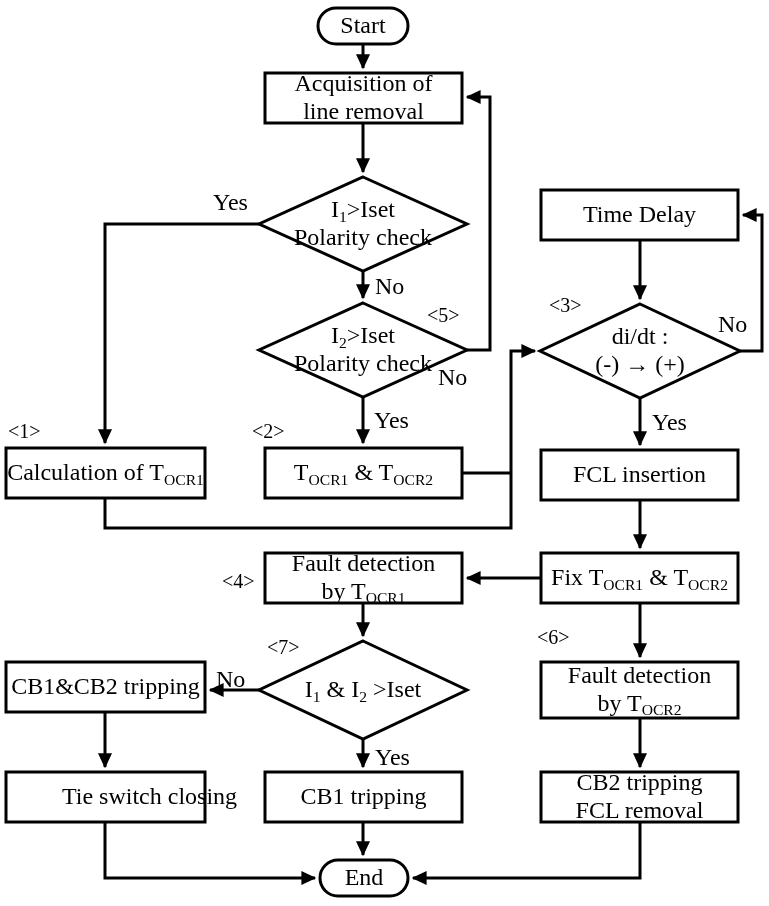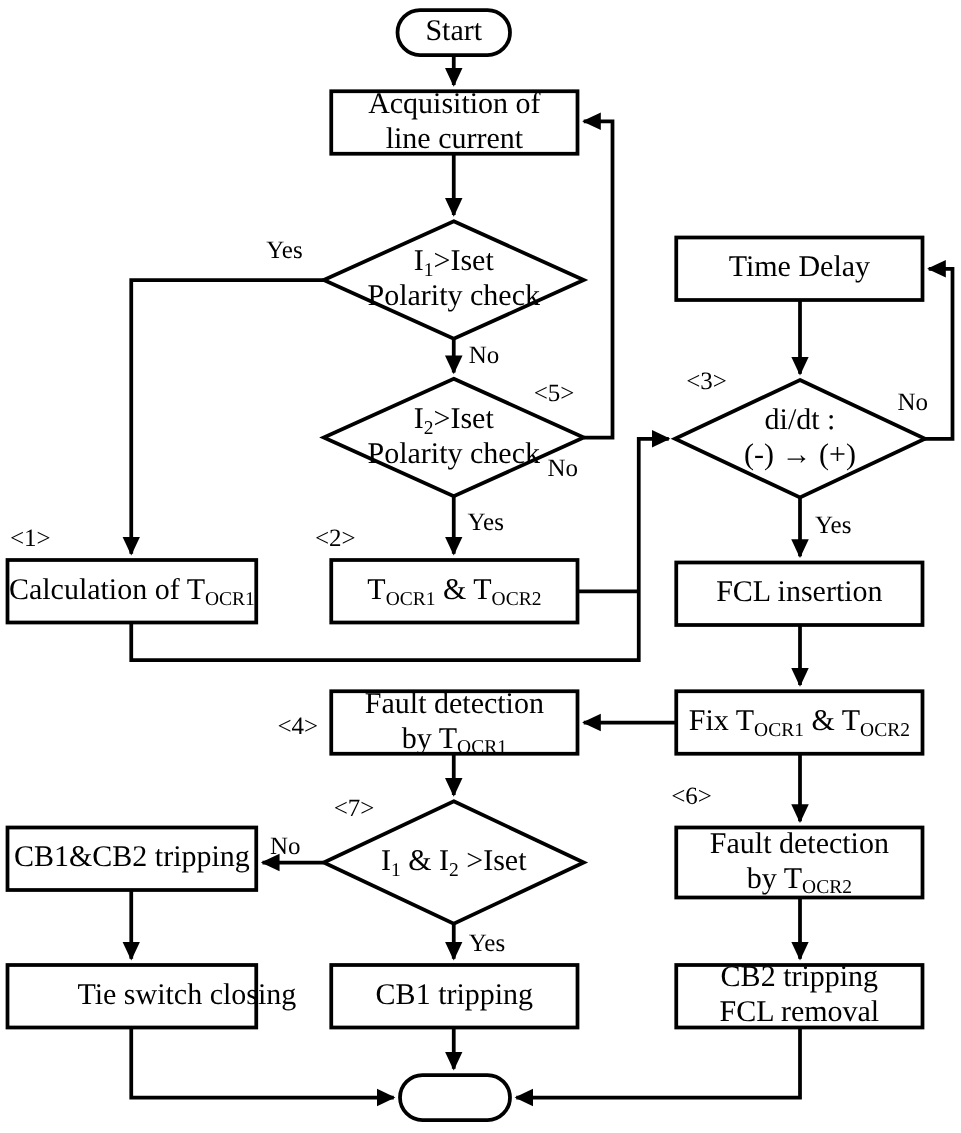--- a/index.html
+++ b/index.html
@@ -60,21 +60,21 @@
   .node-label .ln { display: block; }
   .node-label sub {
     font-size: 0.65em;
     vertical-align: baseline;
     position: relative;
     top: 0.28em;
   }
   .edge-label {
     position: absolute;
     color: #000000;
-    font-size: 20px;
+    font-size: 24px;
     white-space: nowrap;
     line-height: 1;
   }
   .tag-label {
     position: absolute;
     color: #000000;
     font-size: 20px;
     white-space: nowrap;
     line-height: 1;
   }
@@ -171,21 +171,21 @@
 
     <path class="conn" d="M 640 822 L 640 878 L 413 878" marker-end="url(#arrow)"></path>
   </svg>
 
   <div class="node-label" style="left:318px; top:8px; width:90px; height:36px;">
     <span class="ln">Start</span>
   </div>
 
   <div class="node-label" style="left:265px; top:73px; width:197px; height:50px;">
     <span class="ln">Acquisition of</span>
-    <span class="ln">line current</span>
+    <span class="ln">line removal</span>
   </div>
 
   <div class="node-label" style="left:263px; top:189px; width:200px; height:70px;">
     <span class="ln"><span>I</span><sub>1</sub><span>&gt;Iset</span></span>
     <span class="ln">Polarity check</span>
   </div>
 
   <div class="node-label" style="left:263px; top:315px; width:200px; height:70px;">
     <span class="ln"><span>I</span><sub>2</sub><span>&gt;Iset</span></span>
     <span class="ln">Polarity check</span>
@@ -240,20 +240,23 @@
 
   <div class="node-label" style="left:265px; top:772px; width:197px; height:50px;">
     <span class="ln">CB1 tripping</span>
   </div>
 
   <div class="node-label" style="left:541px; top:772px; width:197px; height:50px;">
     <span class="ln">CB2 tripping</span>
     <span class="ln">FCL removal</span>
   </div>
 
+  <div class="node-label" style="left:320px; top:860px; width:88px; height:36px;">
+    <span class="ln">End</span>
+  </div>
 
   <div class="edge-label" style="left:213px; top:190px;">Yes</div>
 
   <div class="edge-label" style="left:375px; top:274px;">No</div>
 
   <div class="edge-label" style="left:374px; top:408px;">Yes</div>
 
   <div class="edge-label" style="left:438px; top:365px;">No</div>
 
   <div class="edge-label" style="left:718px; top:312px;">No</div>

